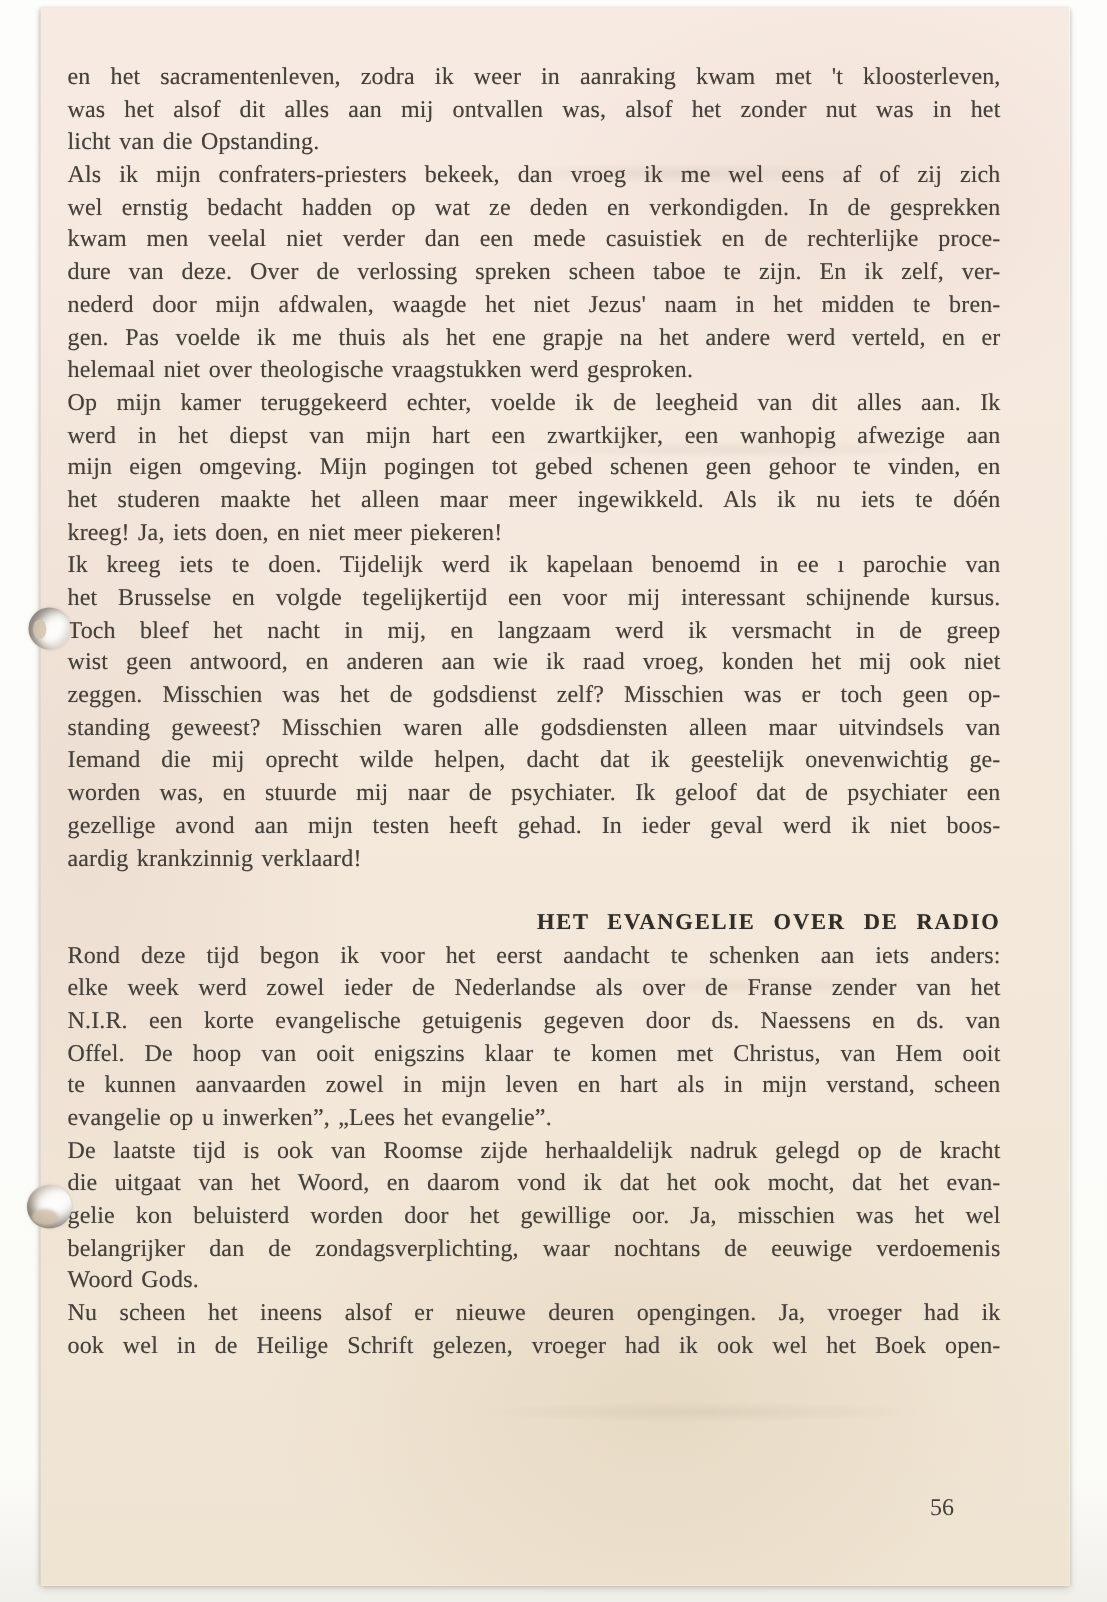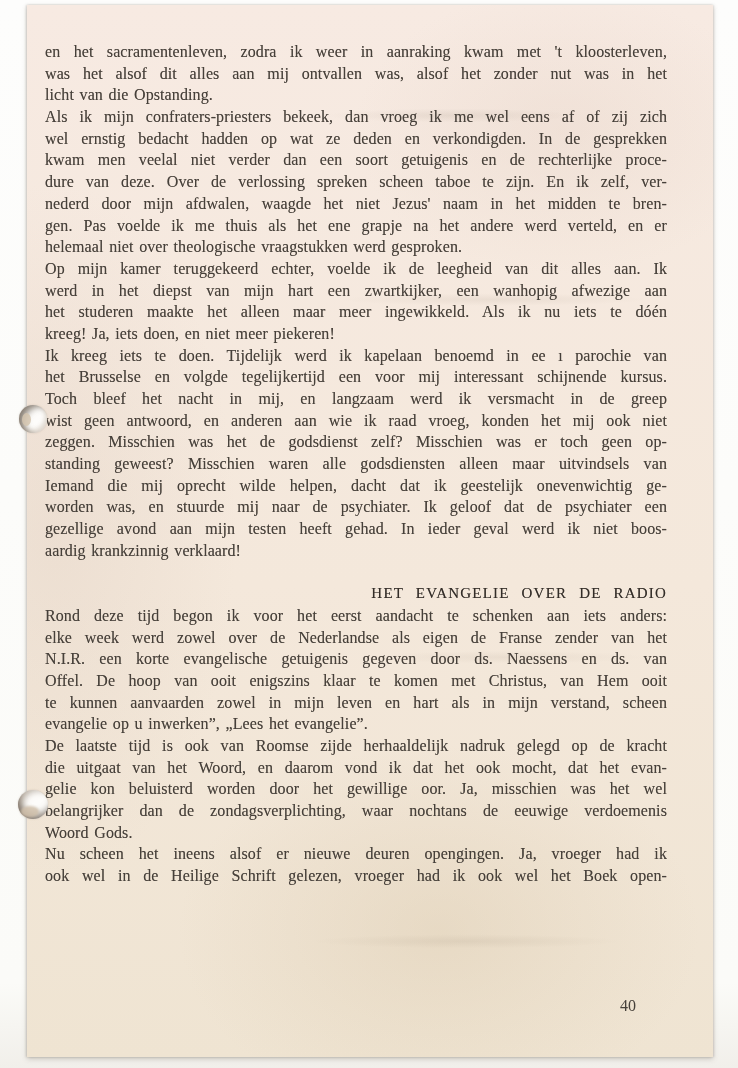--- a/index.html
+++ b/index.html
@@ -49,21 +49,21 @@
     word-spacing: 1.5px;
     letter-spacing: 0.1px;
     text-shadow: 0 0 0.5px rgba(70,60,50,0.45);
   }
   .line.last { text-align-last: left; }
   .spacer { height: 21.7px; }
   .heading {
     font-size: 15px;
     line-height: 21.7px;
     height: 21.7px;
-    font-weight: normal;
+    font-weight: bold;
     text-align: right;
     letter-spacing: 1.2px;
     word-spacing: 7px;
     color: var(--ink-heading, #332d28);
     text-shadow: 0 0 0.5px rgba(50,45,40,0.5);
   }
   .page-num {
     position: absolute; left: 18px; top: 990px;
     width: 622px;
     font-size: 16px;
@@ -114,29 +114,30 @@
   <div class="book-page">
     <div class="text-block">
         <div class="para">
           <div class="line">en het sacramentenleven, zodra ik weer in aanraking kwam met 't kloosterleven,</div>
           <div class="line">was het alsof dit alles aan mij ontvallen was, alsof het zonder nut was in het</div>
           <div class="line last">licht van die Opstanding.</div>
         </div>
         <div class="para">
           <div class="line">Als ik mijn confraters-priesters bekeek, dan vroeg ik me wel eens af of zij zich</div>
           <div class="line">wel ernstig bedacht hadden op wat ze deden en verkondigden. In de gesprekken</div>
-          <div class="line">kwam men veelal niet verder dan een soort getuigenis en de rechterlijke proce-</div>
+          <div class="line">kwam men veelal niet verder dan een mede casuistiek en de rechterlijke proce-</div>
           <div class="line">dure van deze. Over de verlossing spreken scheen taboe te zijn. En ik zelf, ver-</div>
           <div class="line">nederd door mijn afdwalen, waagde het niet Jezus' naam in het midden te bren-</div>
           <div class="line">gen. Pas voelde ik me thuis als het ene grapje na het andere werd verteld, en er</div>
           <div class="line last">helemaal niet over theologische vraagstukken werd gesproken.</div>
         </div>
         <div class="para">
           <div class="line">Op mijn kamer teruggekeerd echter, voelde ik de leegheid van dit alles aan. Ik</div>
           <div class="line">werd in het diepst van mijn hart een zwartkijker, een wanhopig afwezige aan</div>
+          <div class="line">mijn eigen omgeving. Mijn pogingen tot gebed schenen geen gehoor te vinden, en</div>
           <div class="line">het studeren maakte het alleen maar meer ingewikkeld. Als ik nu iets te dóén</div>
           <div class="line last">kreeg! Ja, iets doen, en niet meer piekeren!</div>
         </div>
         <div class="para">
           <div class="line">Ik kreeg iets te doen. Tijdelijk werd ik kapelaan benoemd in ee ı parochie van</div>
           <div class="line">het Brusselse en volgde tegelijkertijd een voor mij interessant schijnende kursus.</div>
           <div class="line">Toch bleef het nacht in mij, en langzaam werd ik versmacht in de greep</div>
           <div class="line">wist geen antwoord, en anderen aan wie ik raad vroeg, konden het mij ook niet</div>
           <div class="line">zeggen. Misschien was het de godsdienst zelf? Misschien was er toch geen op-</div>
           <div class="line">standing geweest? Misschien waren alle godsdiensten alleen maar uitvindsels van</div>
@@ -144,35 +145,35 @@
         <div class="para">
           <div class="line">Iemand die mij oprecht wilde helpen, dacht dat ik geestelijk onevenwichtig ge-</div>
           <div class="line">worden was, en stuurde mij naar de psychiater. Ik geloof dat de psychiater een</div>
           <div class="line">gezellige avond aan mijn testen heeft gehad. In ieder geval werd ik niet boos-</div>
           <div class="line last">aardig krankzinnig verklaard!</div>
         </div>
         <div class="spacer"></div>
         <div class="heading">HET EVANGELIE OVER DE RADIO</div>
         <div class="para">
           <div class="line">Rond deze tijd begon ik voor het eerst aandacht te schenken aan iets anders:</div>
-          <div class="line">elke week werd zowel over de Nederlandse als eigen de Franse zender van het</div>
+          <div class="line">elke week werd zowel ieder de Nederlandse als over de Franse zender van het</div>
           <div class="line">N.I.R. een korte evangelische getuigenis gegeven door ds. Naessens en ds. van</div>
           <div class="line">Offel. De hoop van ooit enigszins klaar te komen met Christus, van Hem ooit</div>
           <div class="line">te kunnen aanvaarden zowel in mijn leven en hart als in mijn verstand, scheen</div>
           <div class="line last">evangelie op u inwerken”, „Lees het evangelie”.</div>
         </div>
         <div class="para">
           <div class="line">De laatste tijd is ook van Roomse zijde herhaaldelijk nadruk gelegd op de kracht</div>
           <div class="line">die uitgaat van het Woord, en daarom vond ik dat het ook mocht, dat het evan-</div>
           <div class="line">gelie kon beluisterd worden door het gewillige oor. Ja, misschien was het wel</div>
           <div class="line">belangrijker dan de zondagsverplichting, waar nochtans de eeuwige verdoemenis</div>
           <div class="line last">Woord Gods.</div>
         </div>
         <div class="para">
           <div class="line">Nu scheen het ineens alsof er nieuwe deuren opengingen. Ja, vroeger had ik</div>
           <div class="line">ook wel in de Heilige Schrift gelezen, vroeger had ik ook wel het Boek open-</div>
         </div>
       </div>
-    <div class="page-num">40</div>
+    <div class="page-num">56</div>
   </div>
   <div class="hole hole-1"></div>
   <div class="hole hole-2"></div>
 </div>
 
 </body></html>

